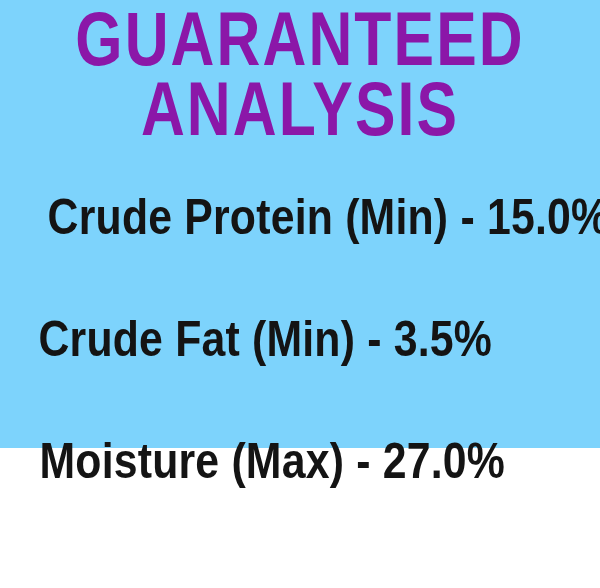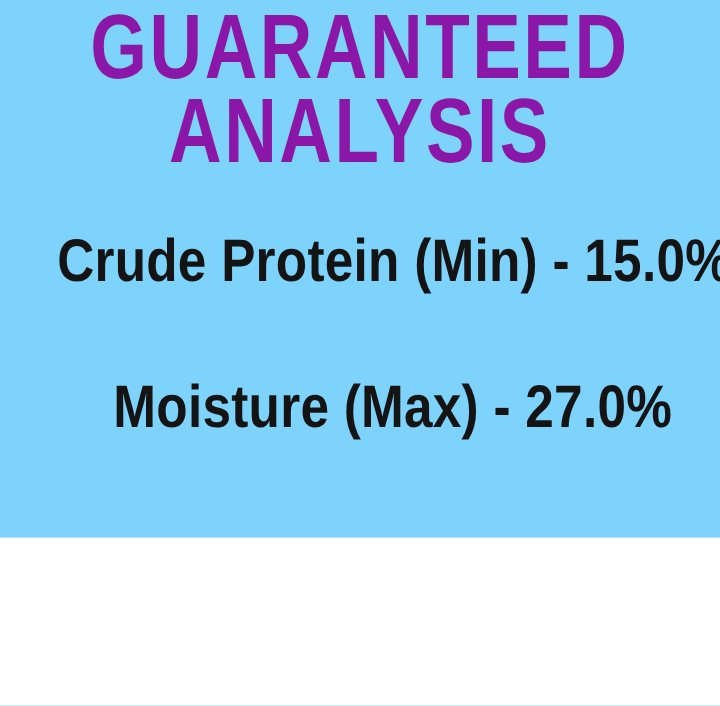--- a/index.html
+++ b/index.html
@@ -61,21 +61,21 @@
     top: 186px;
     width: 600px;
     margin: 0;
     padding: 0;
     list-style: none;
   }
 
   .analysis-row {
     display: block;
     width: 600px;
-    text-align: right;
+    text-align: left;
     height: 114px;
     overflow: visible;
   }
 
   .analysis-text {
     display: inline-block;
     color: #141414;
     font-family: "Liberation Sans Narrow", "Liberation Sans", sans-serif;
     font-weight: 700;
     white-space: nowrap;
@@ -102,18 +102,21 @@
 
   <div class="heading">
     <span class="heading-line heading-line-1">GUARANTEED</span>
     <span class="heading-line heading-line-2">ANALYSIS</span>
   </div>
 
   <ul class="analysis-list">
     <li class="analysis-row row-0">
       <span class="analysis-text">Crude Protein (Min) - 15.0%</span>
     </li>
+    <li class="analysis-row row-1">
+      <span class="analysis-text">Crude Fat (Min) - 3.5%</span>
+    </li>
     <li class="analysis-row row-3">
       <span class="analysis-text">Moisture (Max) - 27.0%</span>
     </li>
   </ul>
 
 </div>
 
 </body></html>

